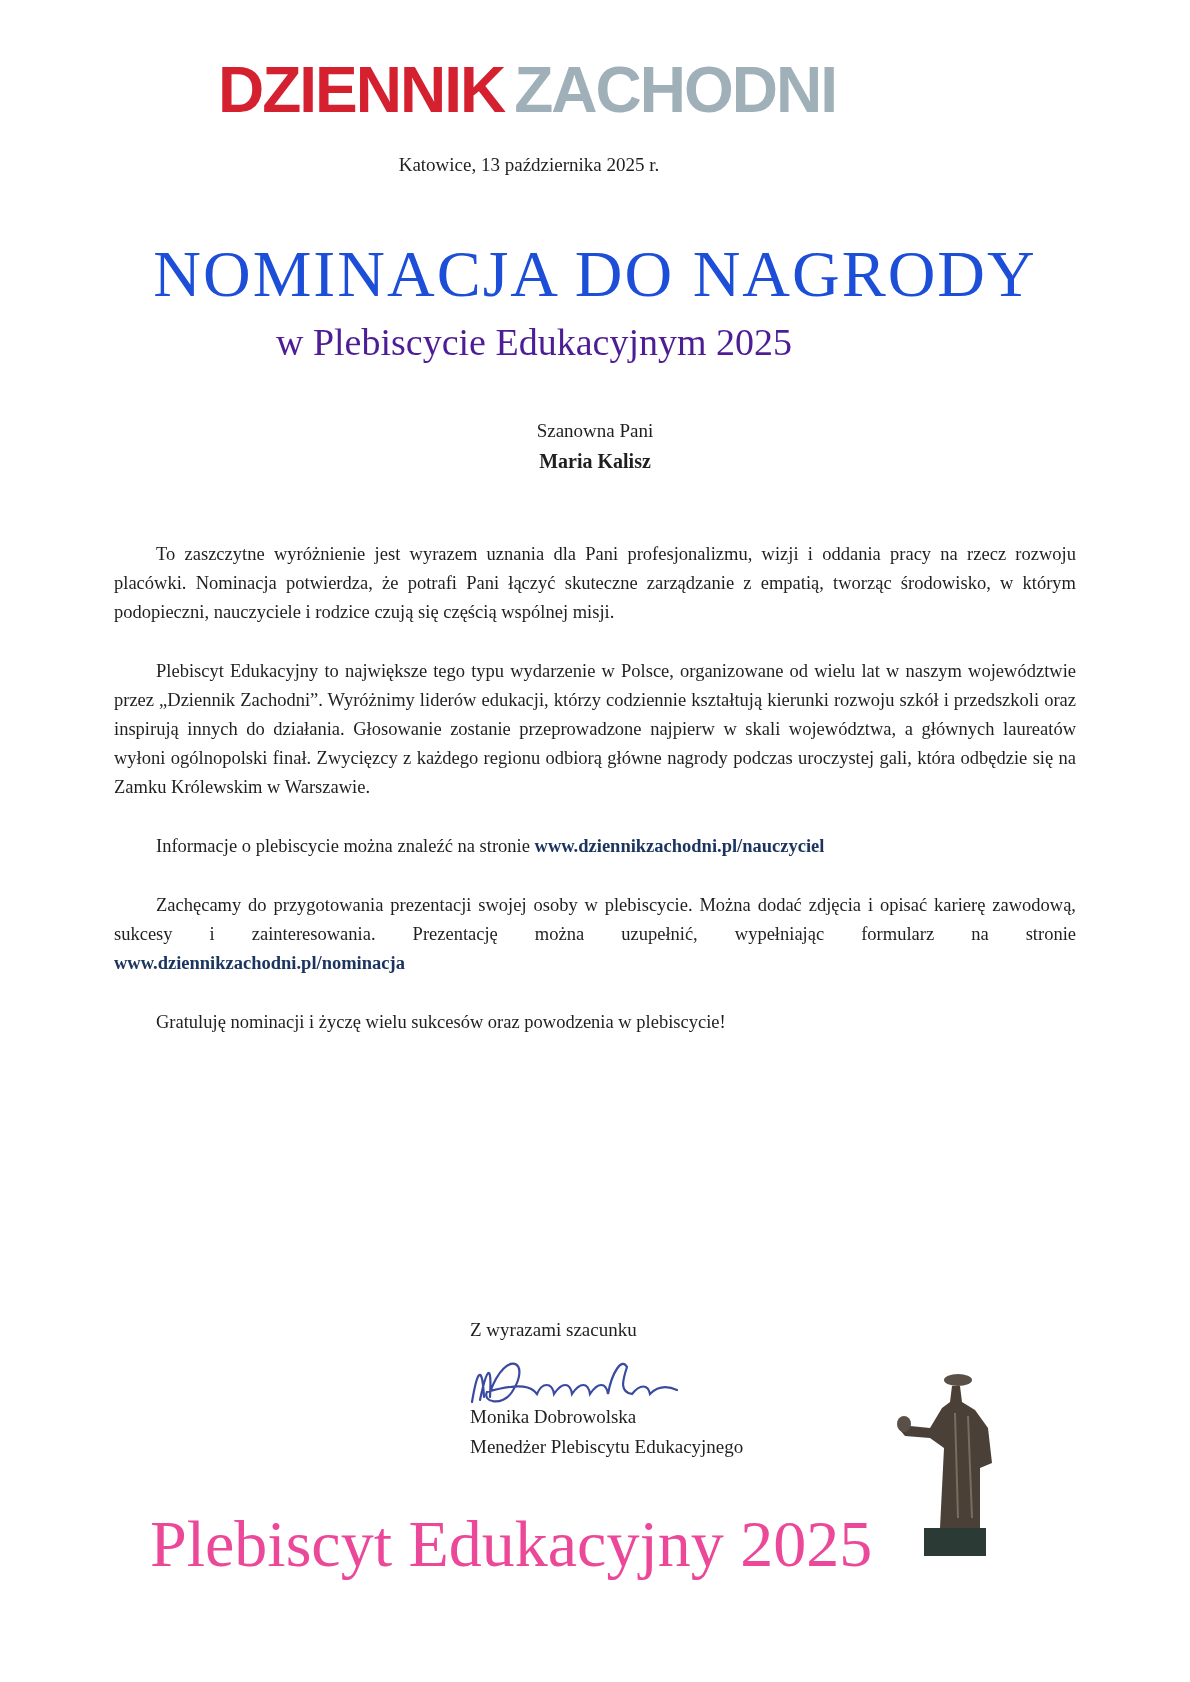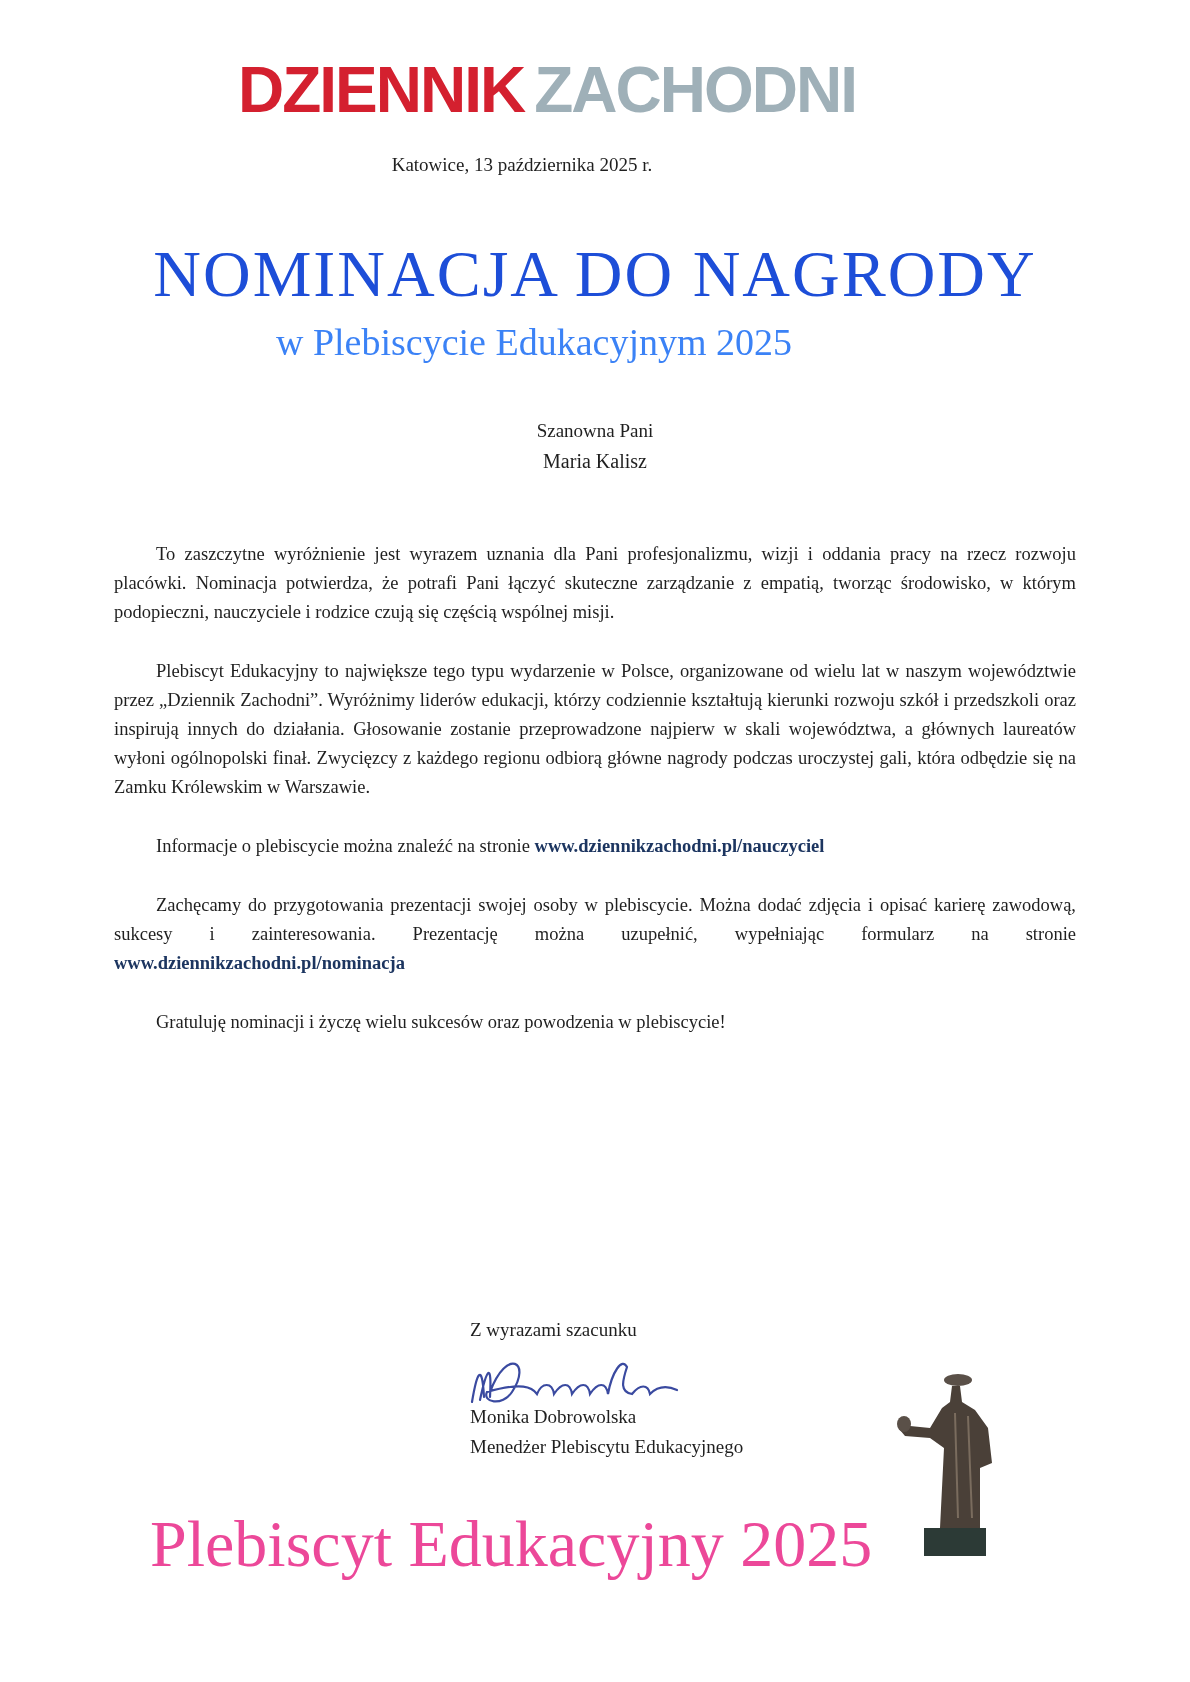--- a/index.html
+++ b/index.html
@@ -1,29 +1,29 @@
 <!DOCTYPE html>
 <html><head>
 <meta charset="utf-8">
 <style>
   html, body { margin: 0; padding: 0; background: #ffffff; }
   body { width: 1190px; height: 1682px; position: relative; overflow: hidden;
          font-family: "Liberation Serif", "DejaVu Serif", serif; color: #1f1f1f; }
   .logo { position: absolute; top: 58px; left: 0; width: 1054px; text-align: center;
           font-family: "Liberation Sans", "DejaVu Sans", sans-serif; font-weight: bold;
-          font-size: 64px; letter-spacing: -2px; line-height: 64px; margin-left: 20px; }
+          font-size: 64px; letter-spacing: -2px; line-height: 64px; }
   .logo .red { color: #d4202f; }
   .logo .grey { color: #9fb0b8; margin-left: 10px; }
-  .date { position: absolute; top: 154px; left: 1px; width: 1026px; text-align: center; font-size: 19px; padding-left: 8px; }
+  .date { position: absolute; top: 154px; left: 8px; width: 1026px; text-align: center; font-size: 19px; padding-left: 8px; }
   .title { position: absolute; top: 238px; left: 0; width: 1190px; text-align: center;
            font-size: 66px; color: #1d4ed8; letter-spacing: 2px; line-height: 72px; }
   .subtitle { position: absolute; top: 320px; left: 0; width: 1068px; text-align: center;
-              font-size: 38px; color: #3b82f6; }
+              font-size: 38px; color: #4c1d95; }
   .salutation { position: absolute; top: 420px; left: 0; width: 1190px; text-align: center; font-size: 19px; }
-  .recipient { position: absolute; top: 450px; left: 0; width: 1190px; text-align: center; font-size: 20px; font-weight: normal; }
+  .recipient { position: absolute; top: 450px; left: 0; width: 1190px; text-align: center; font-size: 20px; font-weight: bold; }
   .body { position: absolute; top: 540px; left: 114px; width: 962px; font-size: 18.5px; line-height: 29px; text-align: justify; }
   .body p { margin: 0 0 30px 0; text-indent: 42px; }
   .body b { font-weight: bold; }
   .link { color: #1c3560; font-weight: bold; text-decoration: none; }
   .closing { position: absolute; top: 1315px; left: 470px; font-size: 19px; line-height: 29px; }
   .signature { position: absolute; top: 1352px; left: 462px; width: 240px; height: 60px; }
   .sign-name { position: absolute; top: 1406px; left: 470px; font-size: 19px; }
   .sign-role { position: absolute; top: 1436px; left: 470px; font-size: 19px; }
   .footer-title { position: absolute; top: 1508px; left: 150px; font-size: 66px; color: #ec4899; line-height: 72px; }
   .statue { position: absolute; top: 1368px; left: 880px; width: 140px; height: 190px; }

